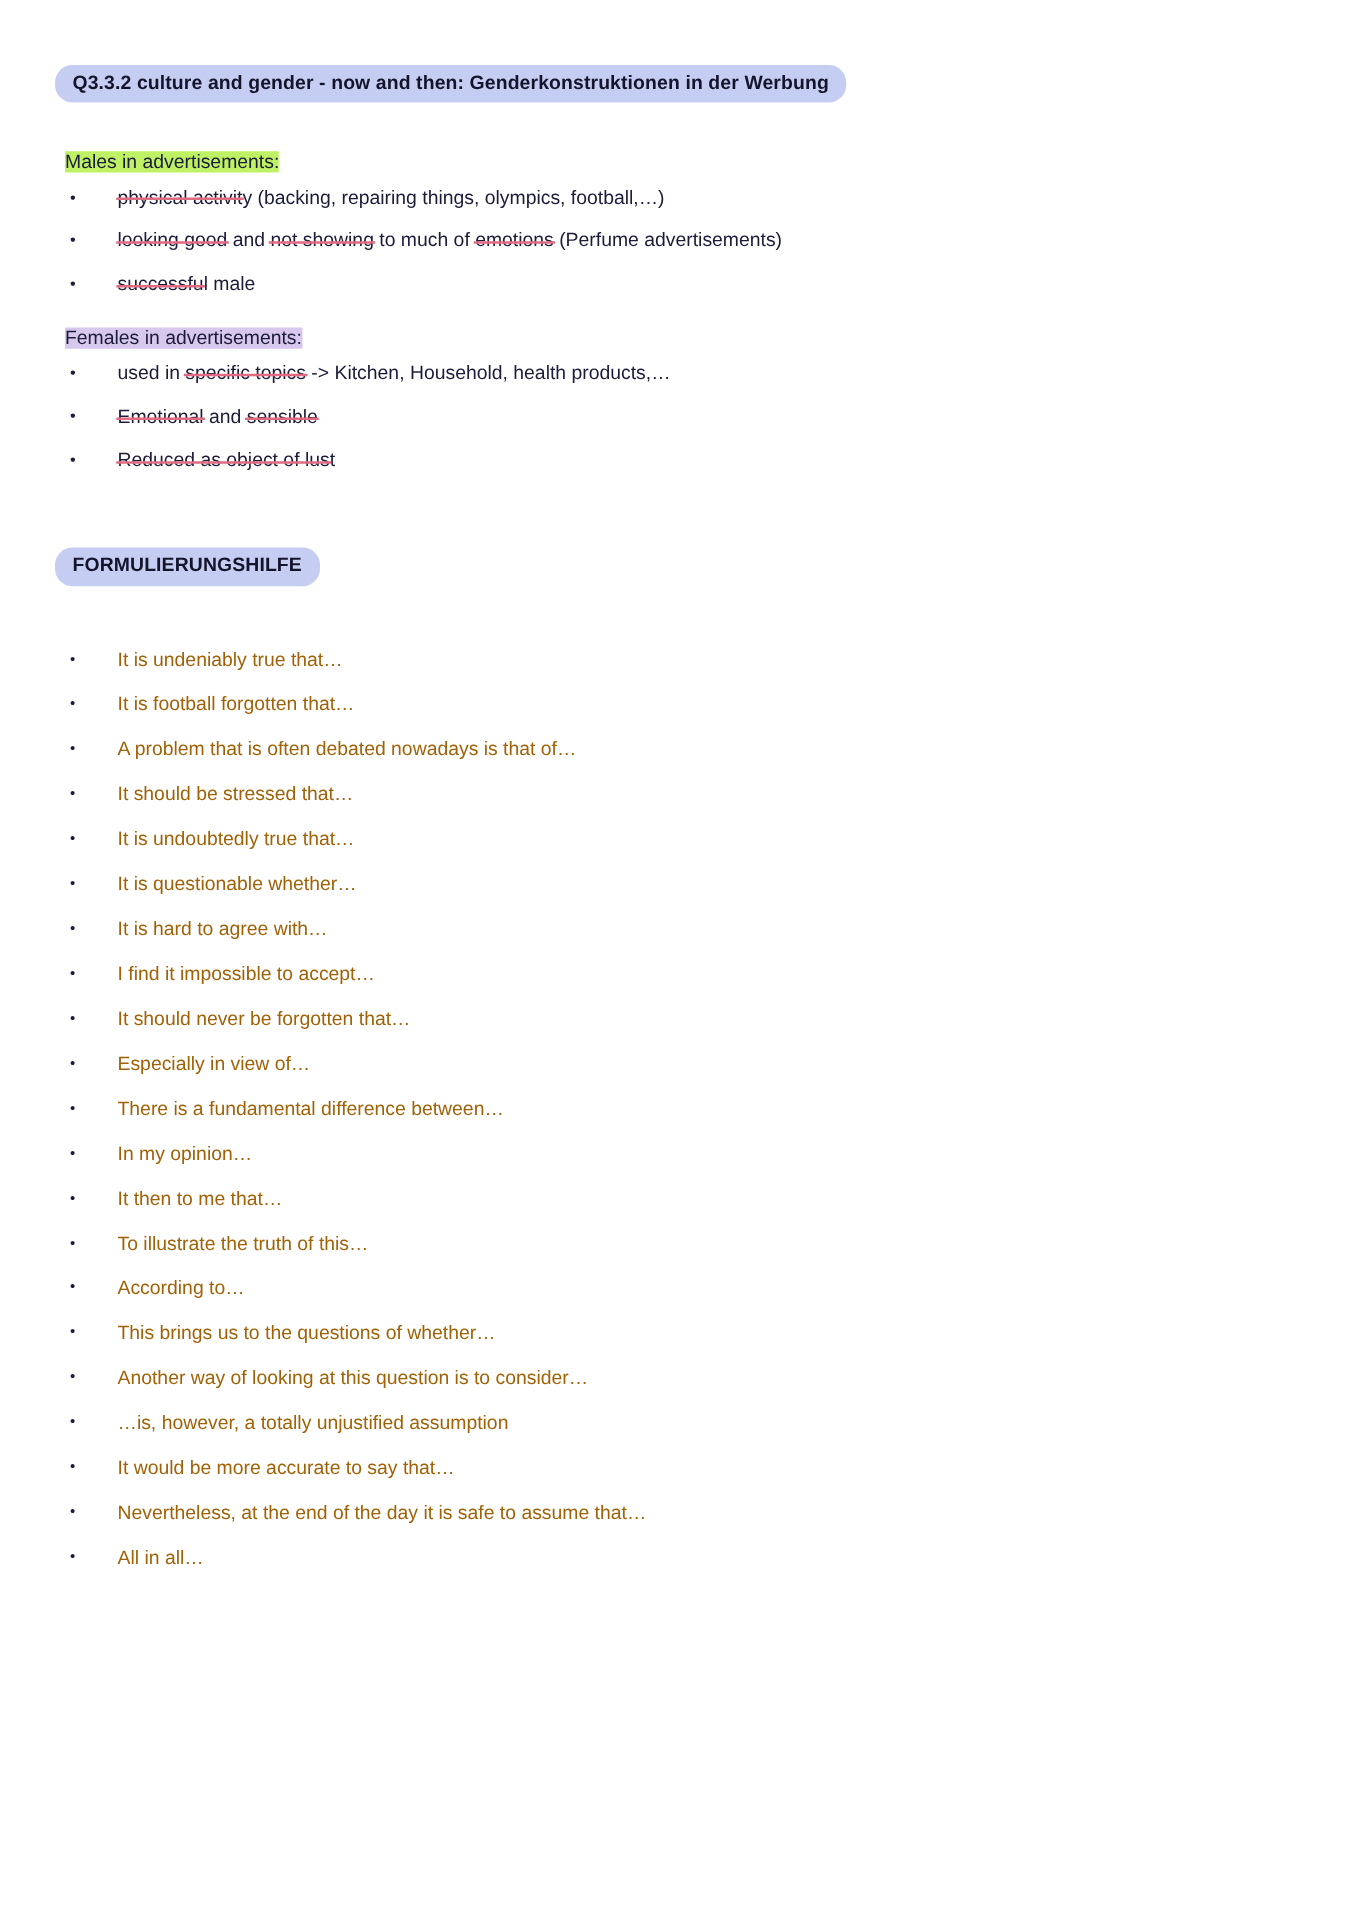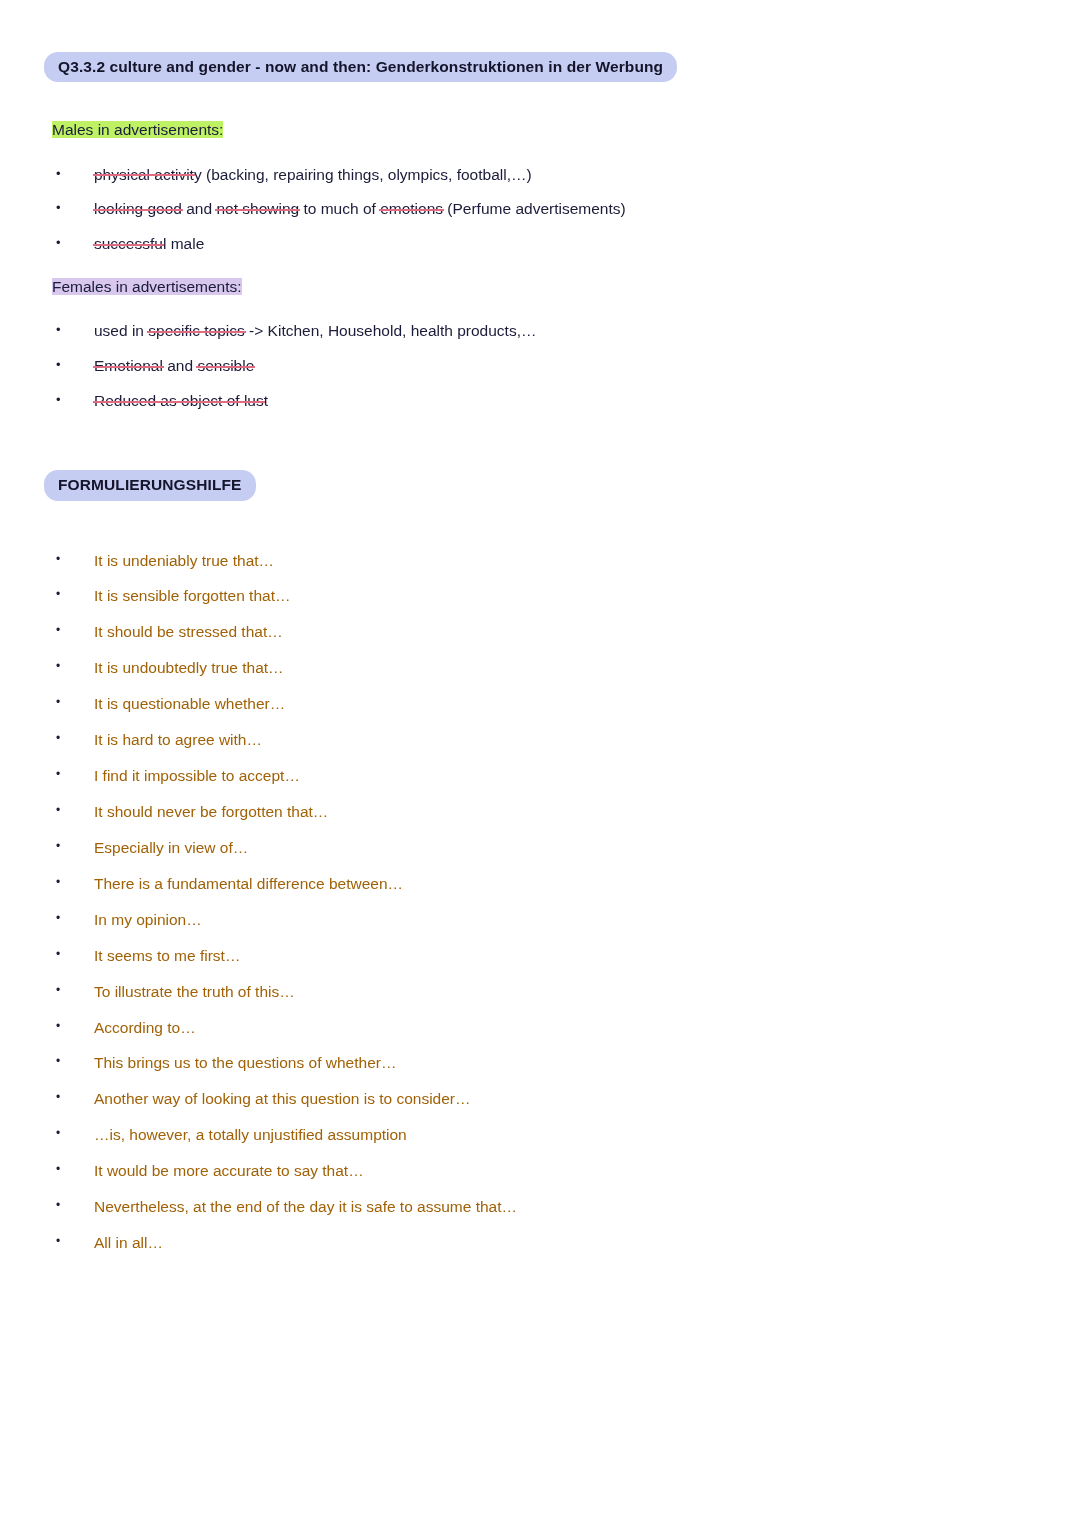--- a/index.html
+++ b/index.html
@@ -63,21 +63,21 @@
     padding: 0;
   }
   ul.bullets li {
     position: relative;
     font-size: 15.5px;
     color: #1b1b3a;
     line-height: 1.35;
     padding: 0 0 0 42px;
     margin: 14px 0 0 8px;
   }
-  ul.bullets li:first-child { margin-top: 24px; }
+  ul.bullets li:first-child { margin-top: 8px; }
   ul.bullets li::before {
     content: "\2022";
     position: absolute;
     left: 4px;
     top: 0;
     font-size: 13px;
     color: #1b1b3a;
     line-height: 1.45;
   }
 
@@ -158,31 +158,32 @@
 
   <div class="heading-wrap">
     <span class="heading">FORMULIERUNGSHILFE</span>
   </div>
 
   <div class="spacer-lg"></div>
   <div style="height:12px"></div>
 
   <ul class="bullets phrases">
     <li><span>It is undeniably true that…</span></li>
-    <li><span>It is sensible forgotten that…</span></li>
+    <li><span>It is football forgotten that…</span></li>
+    <li><span>A problem that is often debated nowadays is that of…</span></li>
     <li><span>It should be stressed that…</span></li>
     <li><span>It is undoubtedly true that…</span></li>
     <li><span>It is questionable whether…</span></li>
     <li><span>It is hard to agree with…</span></li>
     <li><span>I find it impossible to accept…</span></li>
     <li><span>It should never be forgotten that…</span></li>
     <li><span>Especially in view of…</span></li>
     <li><span>There is a fundamental difference between…</span></li>
     <li><span>In my opinion…</span></li>
-    <li><span>It seems to me first…</span></li>
+    <li><span>It then to me that…</span></li>
     <li><span>To illustrate the truth of this…</span></li>
     <li><span>According to…</span></li>
     <li><span>This brings us to the questions of whether…</span></li>
     <li><span>Another way of looking at this question is to consider…</span></li>
     <li><span>…is, however, a totally unjustified assumption</span></li>
     <li><span>It would be more accurate to say that…</span></li>
     <li><span>Nevertheless, at the end of the day it is safe to assume that…</span></li>
     <li><span>All in all…</span></li>
   </ul>
 

